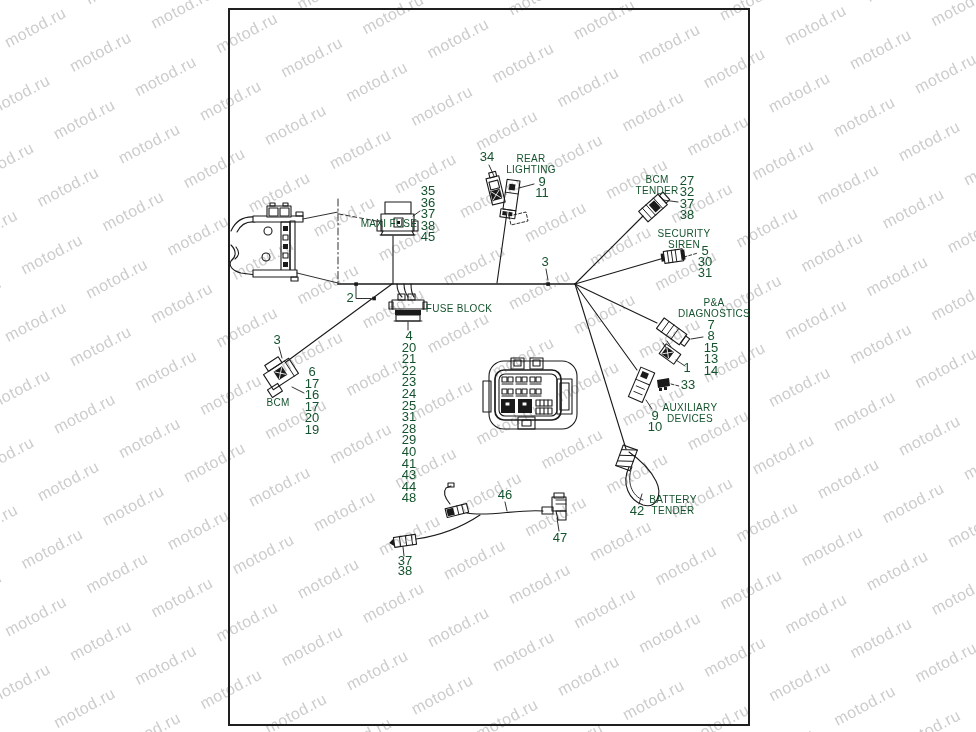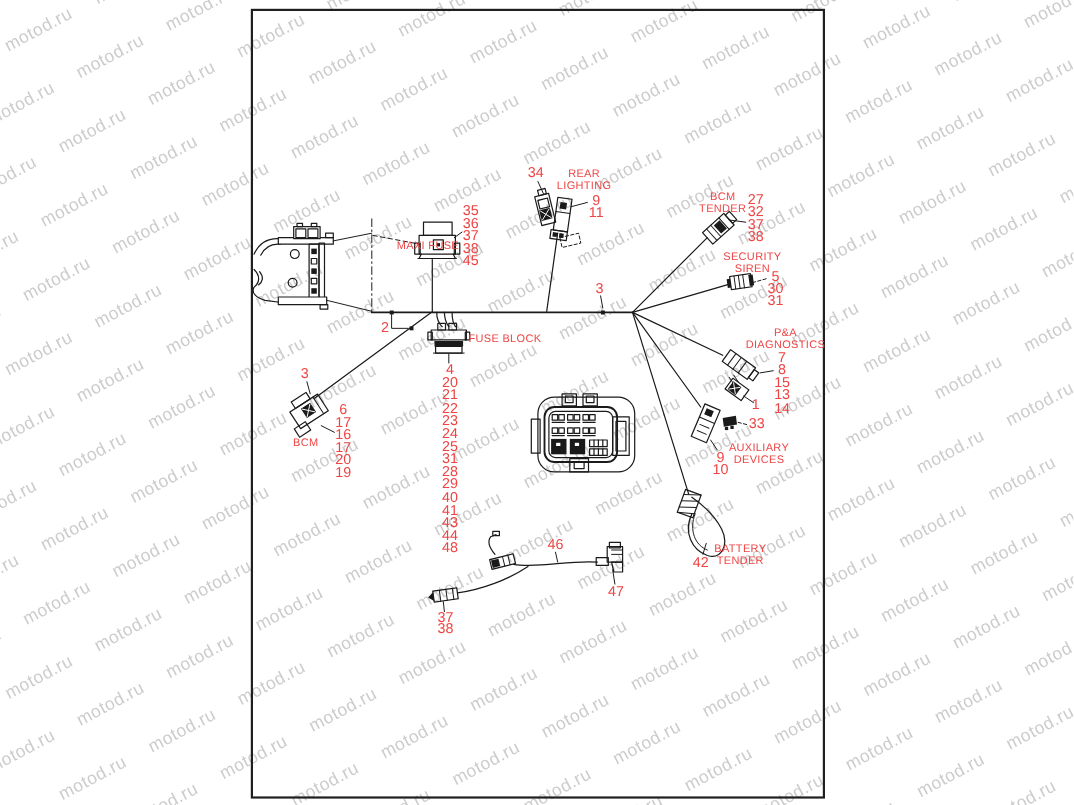--- a/index.html
+++ b/index.html
@@ -24,21 +24,21 @@
   }
   .art .thin { stroke-width:.9; }
   .art .thick { stroke-width:1.7; }
   .art .fillk { fill:#1a1a1a; stroke:none; }
   .art .fillw { fill:#ffffff; }
   .art .wline { stroke:#ffffff; stroke-width:.8; }
   
   .lbl, .col {
     position:absolute; z-index:4; transform:translateX(-50%);
     font-size:10px; line-height:11px; letter-spacing:.3px;
-    text-align:center; white-space:nowrap; color:#ef4444;
+    text-align:center; white-space:nowrap; color:#14532d;
   }
   .num { font-size:13px; letter-spacing:0; }
   .col { font-size:13px; letter-spacing:0; }
   .lbl span { display:block; }
 </style>
 </head>
 <body>
 
 <div class="stage">
 

